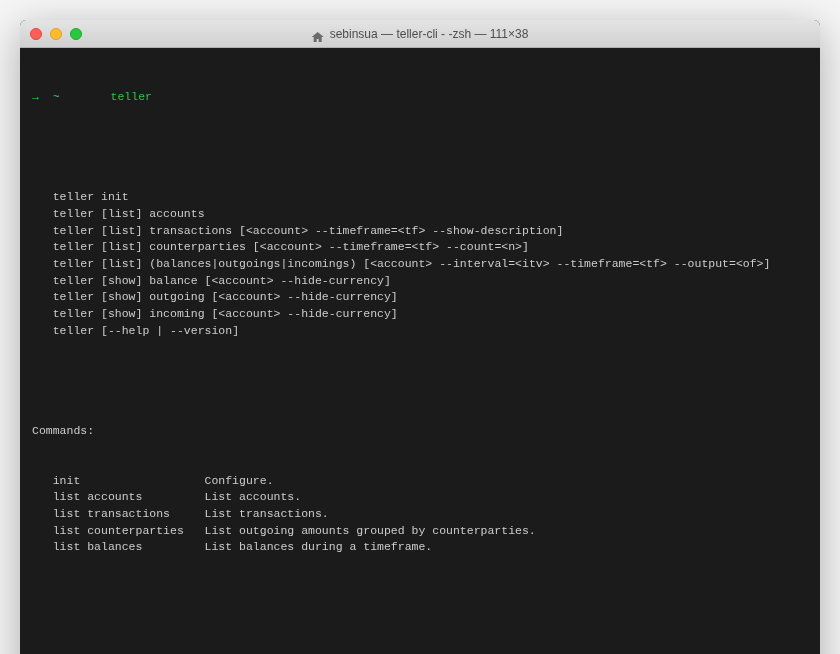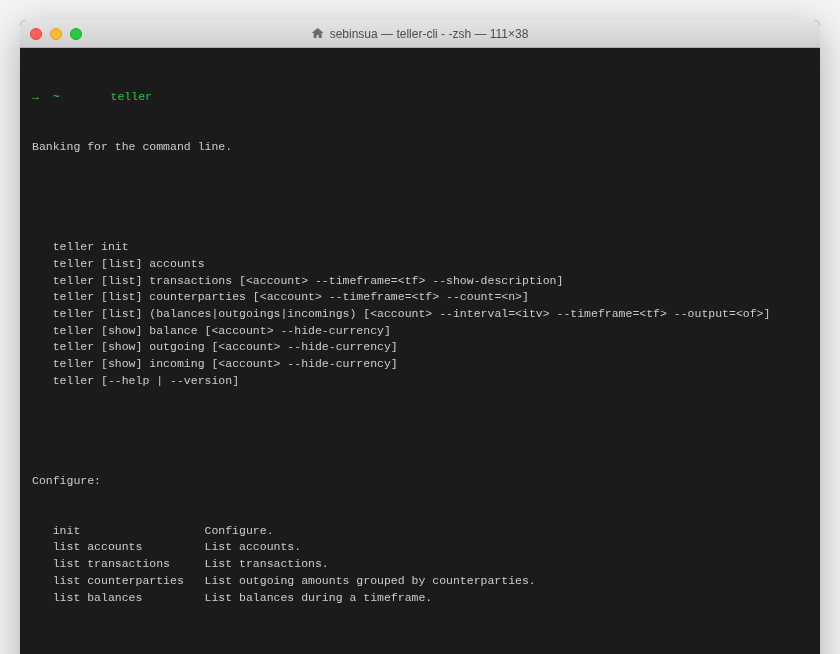--- a/index.html
+++ b/index.html
@@ -40,21 +40,21 @@
     .light.yellow { background: #febc2e; border: 0.5px solid #dea022; }
     .light.green { background: #28c840; border: 0.5px solid #1aab29; }
     .window-title {
       position: absolute;
       left: 50%;
       transform: translateX(-50%);
       font-size: 12px;
       font-family: -apple-system, "Helvetica Neue", sans-serif;
       color: #4d4d4d;
       display: flex;
-      align-items: flex-start;
+      align-items: flex-end;
       gap: 6px;
     }
     .home-icon {
       width: 12px;
       height: 10px;
       display: inline-block;
     }
     .terminal-body {
       padding: 8px 12px 16px;
       font-size: 11.5px;
@@ -88,25 +88,24 @@
         <svg viewBox="0 0 12 10" width="12" height="10">
             <path d="M6 0 L12 5 L10 5 L10 10 L7 10 L7 7 L5 7 L5 10 L2 10 L2 5 L0 5 Z" fill="#6b6b6b"></path>
           </svg>
       </span>
       <span>sebinsua — teller-cli - -zsh — 111×38</span>
     </div>
   </div>
 
   <div class="terminal-body">
     <div class="line prompt-line"><span class="arrow">→</span><span>  </span><span class="tilde">~</span><span> </span><span class="command">teller</span></div>
-    <div class="line">Banking for the command line.</div>
     <div class="blank"></div>
     <div id="usage-container"><div class="line indent1">teller init</div><div class="line indent1">teller [list] accounts</div><div class="line indent1">teller [list] transactions [&lt;account&gt; --timeframe=&lt;tf&gt; --show-description]</div><div class="line indent1">teller [list] counterparties [&lt;account&gt; --timeframe=&lt;tf&gt; --count=&lt;n&gt;]</div><div class="line indent1">teller [list] (balances|outgoings|incomings) [&lt;account&gt; --interval=&lt;itv&gt; --timeframe=&lt;tf&gt; --output=&lt;of&gt;]</div><div class="line indent1">teller [show] balance [&lt;account&gt; --hide-currency]</div><div class="line indent1">teller [show] outgoing [&lt;account&gt; --hide-currency]</div><div class="line indent1">teller [show] incoming [&lt;account&gt; --hide-currency]</div><div class="line indent1">teller [--help | --version]</div></div>
     <div class="blank"></div>
-    <div class="line">Configure:</div>
+    <div class="line">Commands:</div>
     <div id="commands-container"><div class="cmd-row line"><span class="cmd-name">init</span><span class="cmd-desc">Configure.</span></div><div class="cmd-row line"><span class="cmd-name">list accounts</span><span class="cmd-desc">List accounts.</span></div><div class="cmd-row line"><span class="cmd-name">list transactions</span><span class="cmd-desc">List transactions.</span></div><div class="cmd-row line"><span class="cmd-name">list counterparties</span><span class="cmd-desc">List outgoing amounts grouped by counterparties.</span></div><div class="cmd-row line"><span class="cmd-name">list balances</span><span class="cmd-desc">List balances during a timeframe.</span></div></div>
     
     
     
     
     
   </div>
 </div>
 
 </body></html>

